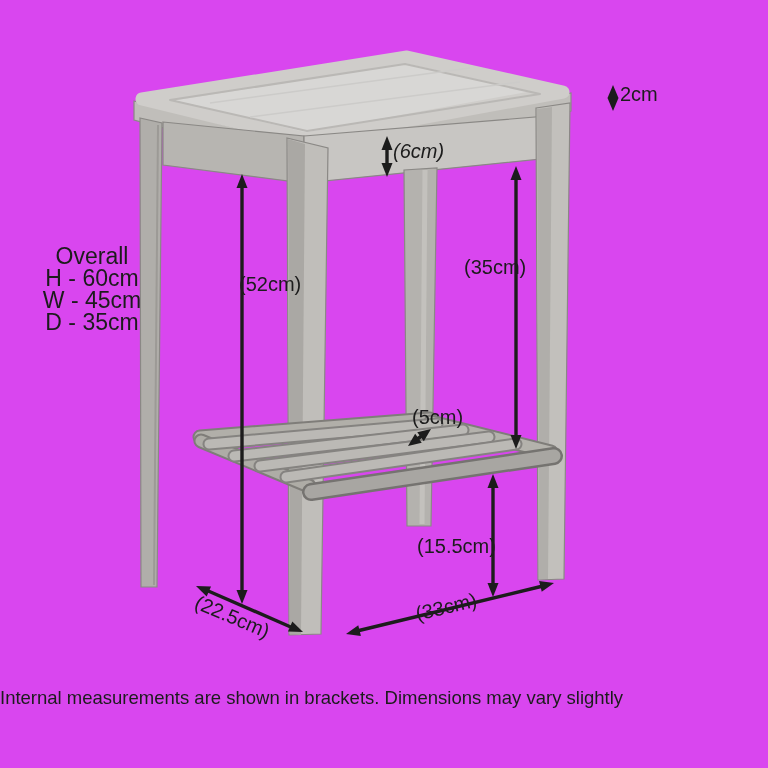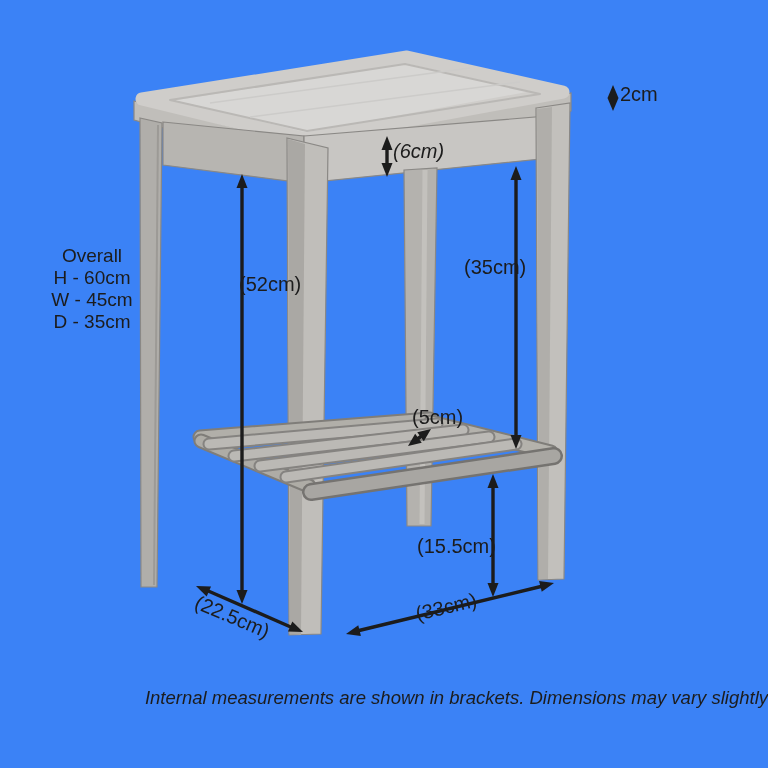--- a/index.html
+++ b/index.html
@@ -1,39 +1,39 @@
 <!DOCTYPE html>
 <html><head>
 <meta charset="utf-8">
 <style>
   html,body{margin:0;padding:0;background:#ffffff;}
   #stage{
-    position:relative;width:768px;height:768px;background:#3b82f6;overflow:hidden;
+    position:relative;width:768px;height:768px;background:#d946ef;overflow:hidden;
     font-family:"Liberation Sans","DejaVu Sans",sans-serif;color:#1c1c1c;
   }
   #drawing{position:absolute;left:0;top:0;}
   .lbl{
     position:absolute;font-size:20px;line-height:1.05;font-weight:400;
     color:#1c1c1c;white-space:nowrap;
   }
   .lbl-2cm{left:620px;top:84px;}
   .lbl-6cm{left:393px;top:141px;font-style:italic;}
   .lbl-52cm{left:239px;top:274px;}
   .lbl-35cm{left:464px;top:257px;}
   .lbl-5cm{left:412px;top:407px;}
   .lbl-155cm{left:417px;top:536px;}
   .lbl-225cm{left:200px;top:592px;transform:rotate(23deg);transform-origin:0 0;}
   .lbl-33cm{left:416px;top:604px;transform:rotate(-13.5deg);transform-origin:0 50%;}
   .overall{
     position:absolute;left:32px;top:245px;width:120px;text-align:center;
-    font-size:19px;line-height:22px;font-weight:400;
+    font-size:23px;line-height:22px;font-weight:400;
   }
   .footnote{
-    position:absolute;left:0;top:686px;width:768px;text-align:right;
-    font-size:18.5px;line-height:24px;font-weight:400;font-style:italic;
+    position:absolute;left:0;top:686px;width:768px;text-align:left;
+    font-size:18.5px;line-height:24px;font-weight:400;
   }
   .footnote div{white-space:nowrap;}
   .arr line{stroke:#1c1c1c;stroke-width:3.4;}
   .arr polygon{fill:#1c1c1c;}
   .wood{stroke:#8a8885;stroke-width:1.2;}
 </style>
 </head>
 <body>
 
 <div id="stage">

